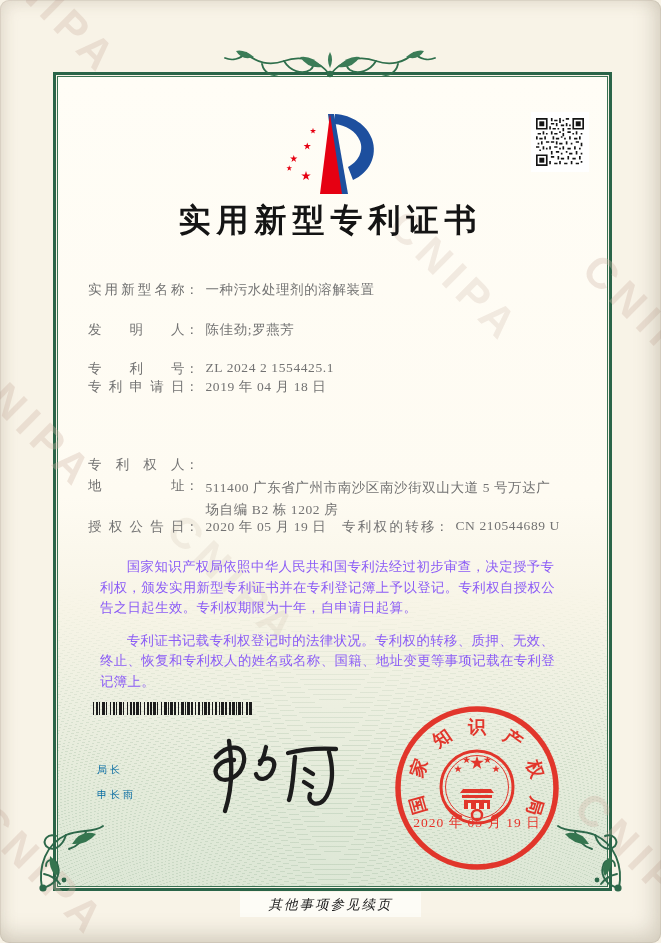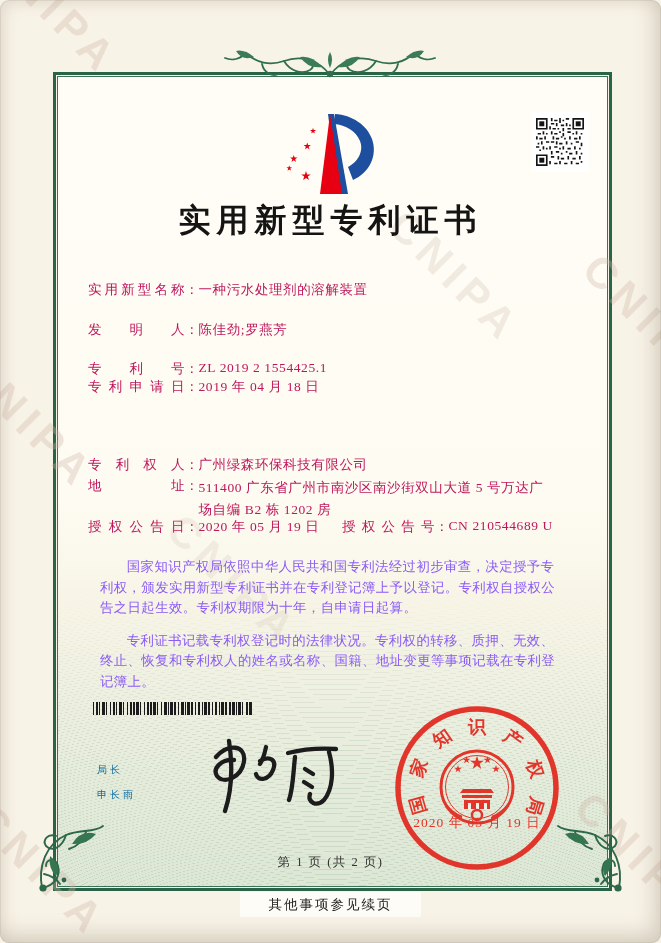--- a/index.html
+++ b/index.html
@@ -25,42 +25,42 @@
   .wm{position:absolute;z-index:3;font-family:"Liberation Sans","DejaVu Sans",sans-serif;font-weight:bold;
     font-size:43px;letter-spacing:7px;color:rgba(207,182,166,.34);transform:rotate(45deg);white-space:nowrap;}
   
   .content{position:absolute;inset:0;z-index:5;}
   .cert-no{position:absolute;left:88px;top:111px;font-size:13px;letter-spacing:2px;color:#444;}
   .qr-box{position:absolute;left:531px;top:112px;width:58px;height:60px;background:#fff;
     display:flex;align-items:center;justify-content:center;}
   .logo{position:absolute;left:286px;top:110px;}
   .title{position:absolute;left:0;top:199px;width:661px;text-align:center;
     font-size:32px;font-weight:bold;letter-spacing:6px;color:#141414;}
-  .frow{position:absolute;display:flex;align-items:flex-start;font-size:13.5px;color:#be185d;}
+  .frow{position:absolute;display:flex;align-items:flex-start;font-size:13.5px;color:#737373;}
   .flabel{display:inline-block;width:97px;text-align:justify;text-align-last:justify;letter-spacing:.5px;flex:0 0 auto;}
   .fcolon{flex:0 0 auto;}
-  .fvalue{letter-spacing:.6px;}
+  .fvalue{margin-left:7px;letter-spacing:.6px;}
   .addr .fvalue{width:356px;line-height:21.5px;}
   .paras{position:absolute;left:88px;top:545px;width:481px;z-index:5;}
   .paras p{margin:12px;font-size:13.4px;line-height:20.6px;text-indent:2em;color:#8b5cf6;
     letter-spacing:.4px;}
   .barcode{position:absolute;left:93px;top:702px;width:160px;height:13px;
     background:repeating-linear-gradient(90deg,
       #1c1c1c 0 1.5px,transparent 1.5px 3px,
       #1c1c1c 3px 5.5px,transparent 5.5px 6.5px,
       #1c1c1c 6.5px 7.5px,transparent 7.5px 9.5px,
       #1c1c1c 9.5px 12.5px,transparent 12.5px 13.5px,
       #1c1c1c 13.5px 14.5px,transparent 14.5px 17px);}
   .officer{position:absolute;left:97px;top:757px;font-family:"Liberation Sans","DejaVu Sans",sans-serif;
     font-size:10px;letter-spacing:3px;color:#0369a1;line-height:25px;}
   .signature{position:absolute;left:193px;top:736px;}
   .seal{position:absolute;left:392px;top:703px;opacity:.92;}
   .page-num{position:absolute;left:0;top:854px;width:661px;text-align:center;font-size:12.5px;letter-spacing:1.5px;color:#333;}
   .cont-note{position:absolute;left:240px;top:892px;width:181px;height:25px;background:#fdfcf6;
-    display:flex;align-items:center;justify-content:center;font-size:13.5px;letter-spacing:2px;color:#222;z-index:5;}
+    display:flex;align-items:center;justify-content:center;font-size:13.5px;font-style:italic;letter-spacing:2px;color:#222;z-index:5;}
   .orn{position:absolute;z-index:6;}
   .orn-top{left:219px;top:45px;}
   .orn-bl{left:34px;top:822px;}
   .orn-br{left:555px;top:822px;transform:scaleX(-1);}
 </style>
 </head>
 <body>
 
 <svg width="0" height="0" style="position:absolute" aria-hidden="true">
   <defs>
@@ -173,44 +173,43 @@
       <span class="fvalue">一种污水处理剂的溶解装置</span>
     </div>
     <div class="frow" style="left:88px;top:321px">
       <span class="flabel">发明人</span>
         <span class="fcolon">：</span>
       <span class="fvalue">陈佳劲;罗燕芳</span>
     </div>
     <div class="frow" style="left:88px;top:360px">
       <span class="flabel">专利号</span>
         <span class="fcolon">：</span>
-      <span class="fvalue">ZL 2019 2 1554425.1</span>
+      <span class="fvalue">ZL 2024 2 1554425.1</span>
     </div>
     <div class="frow" style="left:88px;top:378px">
       <span class="flabel">专利申请日</span>
         <span class="fcolon">：</span>
       <span class="fvalue">2019 年 04 月 18 日</span>
     </div>
     <div class="frow" style="left:88px;top:456px">
       <span class="flabel">专利权人</span>
         <span class="fcolon">：</span>
-      <span class="fvalue">广州绿森环保科技有限公司</span>
     </div>
     <div class="frow addr" style="left:88px;top:477px">
       <span class="flabel">地址</span>
         <span class="fcolon">：</span>
       <span class="fvalue">511400 广东省广州市南沙区南沙街双山大道 5 号万达广场自编 B2 栋 1202 房</span>
     </div>
     <div class="frow" style="left:88px;top:518px">
       <span class="flabel">授权公告日</span>
         <span class="fcolon">：</span>
       <span class="fvalue">2020 年 05 月 19 日</span>
     </div>
     <div class="frow" style="left:342px;top:518px">
-      <span class="flabel" style="width:93px">授权公告号</span>
+      <span class="flabel" style="width:93px">专利权的转移</span>
         <span class="fcolon">：</span>
       <span class="fvalue">CN 210544689 U</span>
     </div>
 
     <div class="paras">
       <p>国家知识产权局依照中华人民共和国专利法经过初步审查，决定授予专利权，颁发实用新型专利证书并在专利登记簿上予以登记。专利权自授权公告之日起生效。专利权期限为十年，自申请日起算。</p>
       <p>专利证书记载专利权登记时的法律状况。专利权的转移、质押、无效、终止、恢复和专利权人的姓名或名称、国籍、地址变更等事项记载在专利登记簿上。</p>
     </div>
 
     <div class="barcode"></div>
@@ -259,18 +258,17 @@
             <rect x="76" y="100" width="3" height="6"></rect>
             <rect x="84" y="100" width="3" height="6"></rect>
             <rect x="92" y="100" width="3" height="6"></rect>
           </g>
         <circle cx="85" cy="112" r="5" fill="none" stroke-width="2.5"></circle>
         <path d="M54,102 q7,9 16,12 M116,102 q-7,9 -16,12" fill="none" stroke-width="2.5"></path>
       </g>
       <text x="85" y="124" text-anchor="middle" font-size="13.5" letter-spacing="1" fill="#e8231a" font-family="'Liberation Serif','DejaVu Serif',serif">2020 年 05 月 19 日</text>
     </svg>
 
-    <div class="page-num">第 1 页 (共 2 页)</div>
     <div class="cont-note">其他事项参见续页</div>
   </div>
 
   <div class="photo-edge"></div>
 </div>
 
 </body></html>

